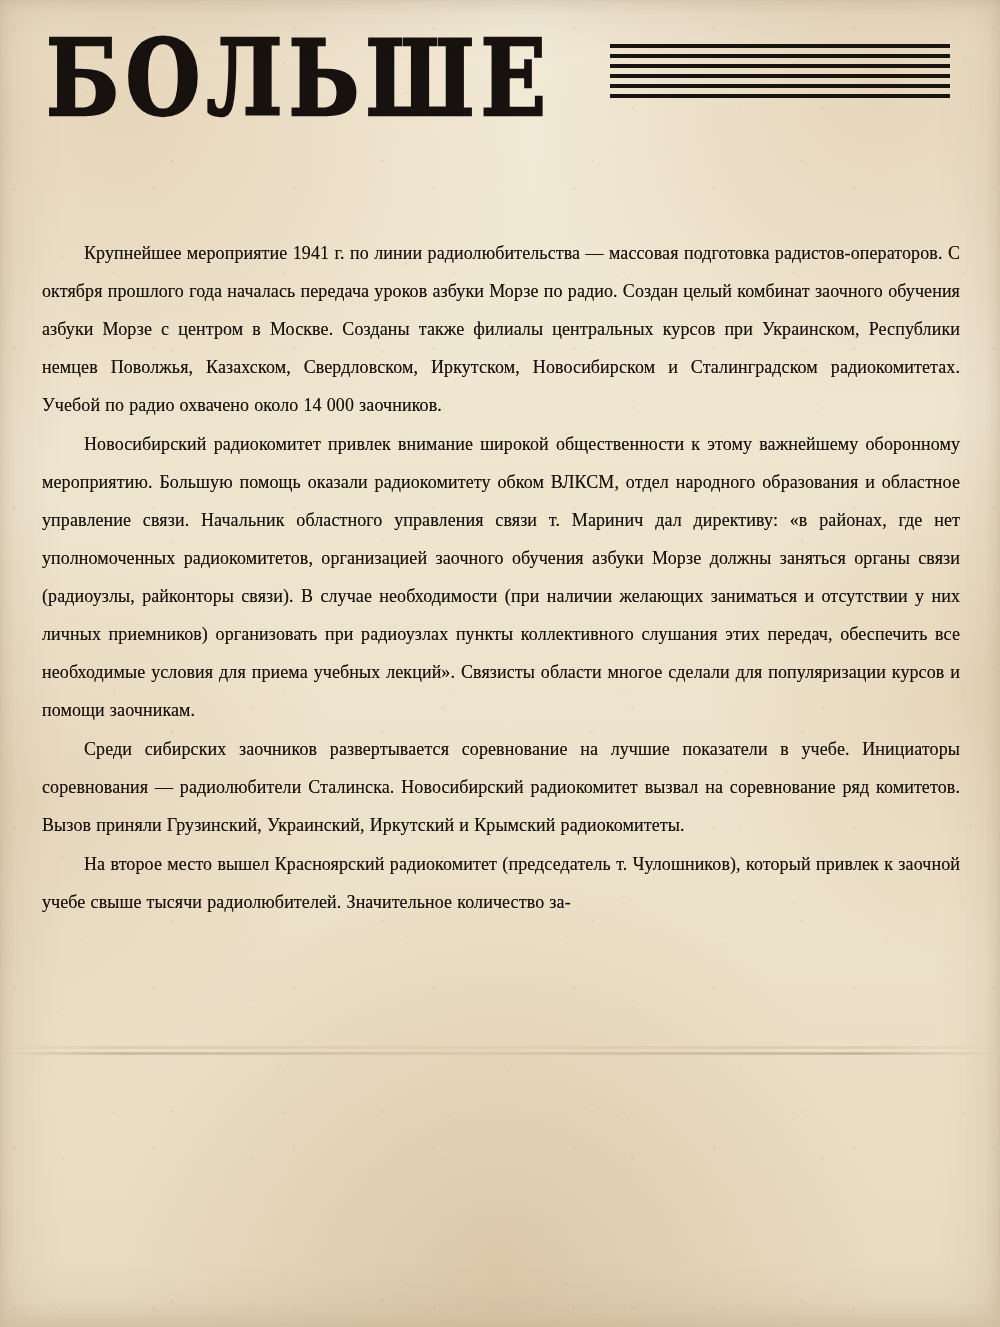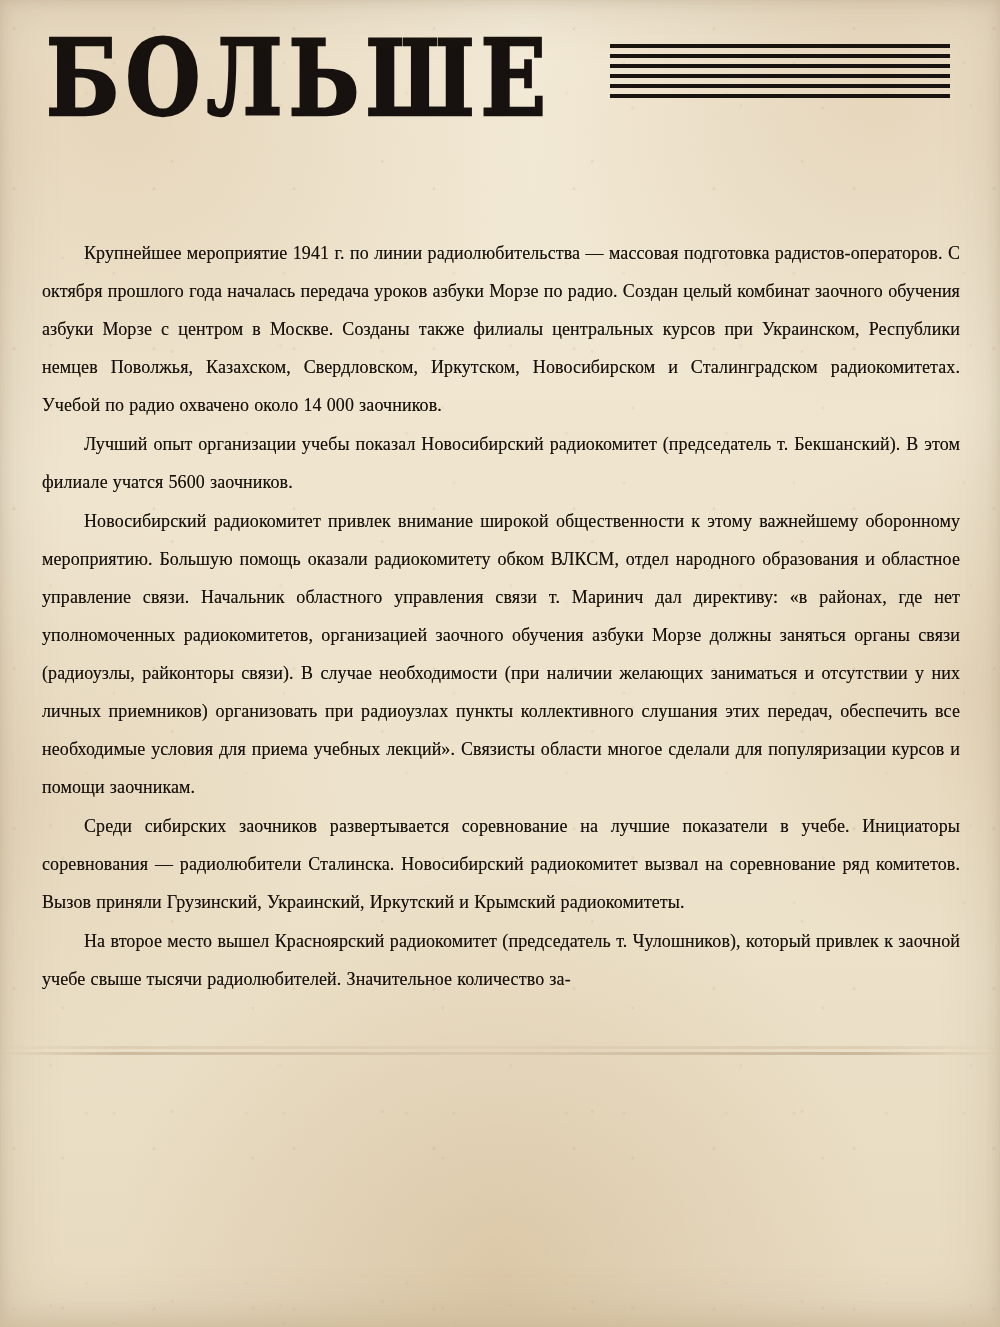--- a/index.html
+++ b/index.html
@@ -166,21 +166,20 @@
 
   <div class="masthead">
     <div class="headline-row1">
       <div class="headline-word-1">БОЛЬШЕ</div>
       <div class="hatch"></div>
     </div>
   </div>
 
   <div class="article">
     <p>Крупнейшее мероприятие 1941 г. по линии радиолюбительства — массовая подготовка радистов-операторов. С октября прошлого года началась передача уроков азбуки Морзе по радио. Создан целый комбинат заочного обучения азбуки Морзе с центром в Москве. Созданы также филиалы центральных курсов при Украинском, Республики немцев Поволжья, Казахском, Свердловском, Иркутском, Новосибирском и Сталинградском радиокомитетах. Учебой по радио охвачено около 14 000 заочников.</p>
-    <p>Лучший опыт организации учебы показал Новосибирский радиокомитет (председатель т. Бекшанский). В этом филиале учатся 5600 заочников.</p>
     <p>Новосибирский радиокомитет привлек внимание широкой общественности к этому важнейшему оборонному мероприятию. Большую помощь оказали радиокомитету обком ВЛКСМ, отдел народного образования и областное управление связи. Начальник областного управления связи т. Маринич дал директиву: «в районах, где нет уполномоченных радиокомитетов, организацией заочного обучения азбуки Морзе должны заняться органы связи (радиоузлы, райконторы связи). В случае необходимости (при наличии желающих заниматься и отсутствии у них личных приемников) организовать при радиоузлах пункты коллективного слушания этих передач, обеспечить все необходимые условия для приема учебных лекций». Связисты области многое сделали для популяризации курсов и помощи заочникам.</p>
     <p>Среди сибирских заочников развертывается соревнование на лучшие показатели в учебе. Инициаторы соревнования — радиолюбители Сталинска. Новосибирский радиокомитет вызвал на соревнование ряд комитетов. Вызов приняли Грузинский, Украинский, Иркутский и Крымский радиокомитеты.</p>
     <p>На второе место вышел Красноярский радиокомитет (председатель т. Чулошников), который привлек к заочной учебе свыше тысячи радиолюбителей. Значительное количество за-</p>
   </div>
 
 </div>
 
 <div class="crease c1"></div>
 <div class="crease c2"></div>
 <div class="edge-shadow"></div>

